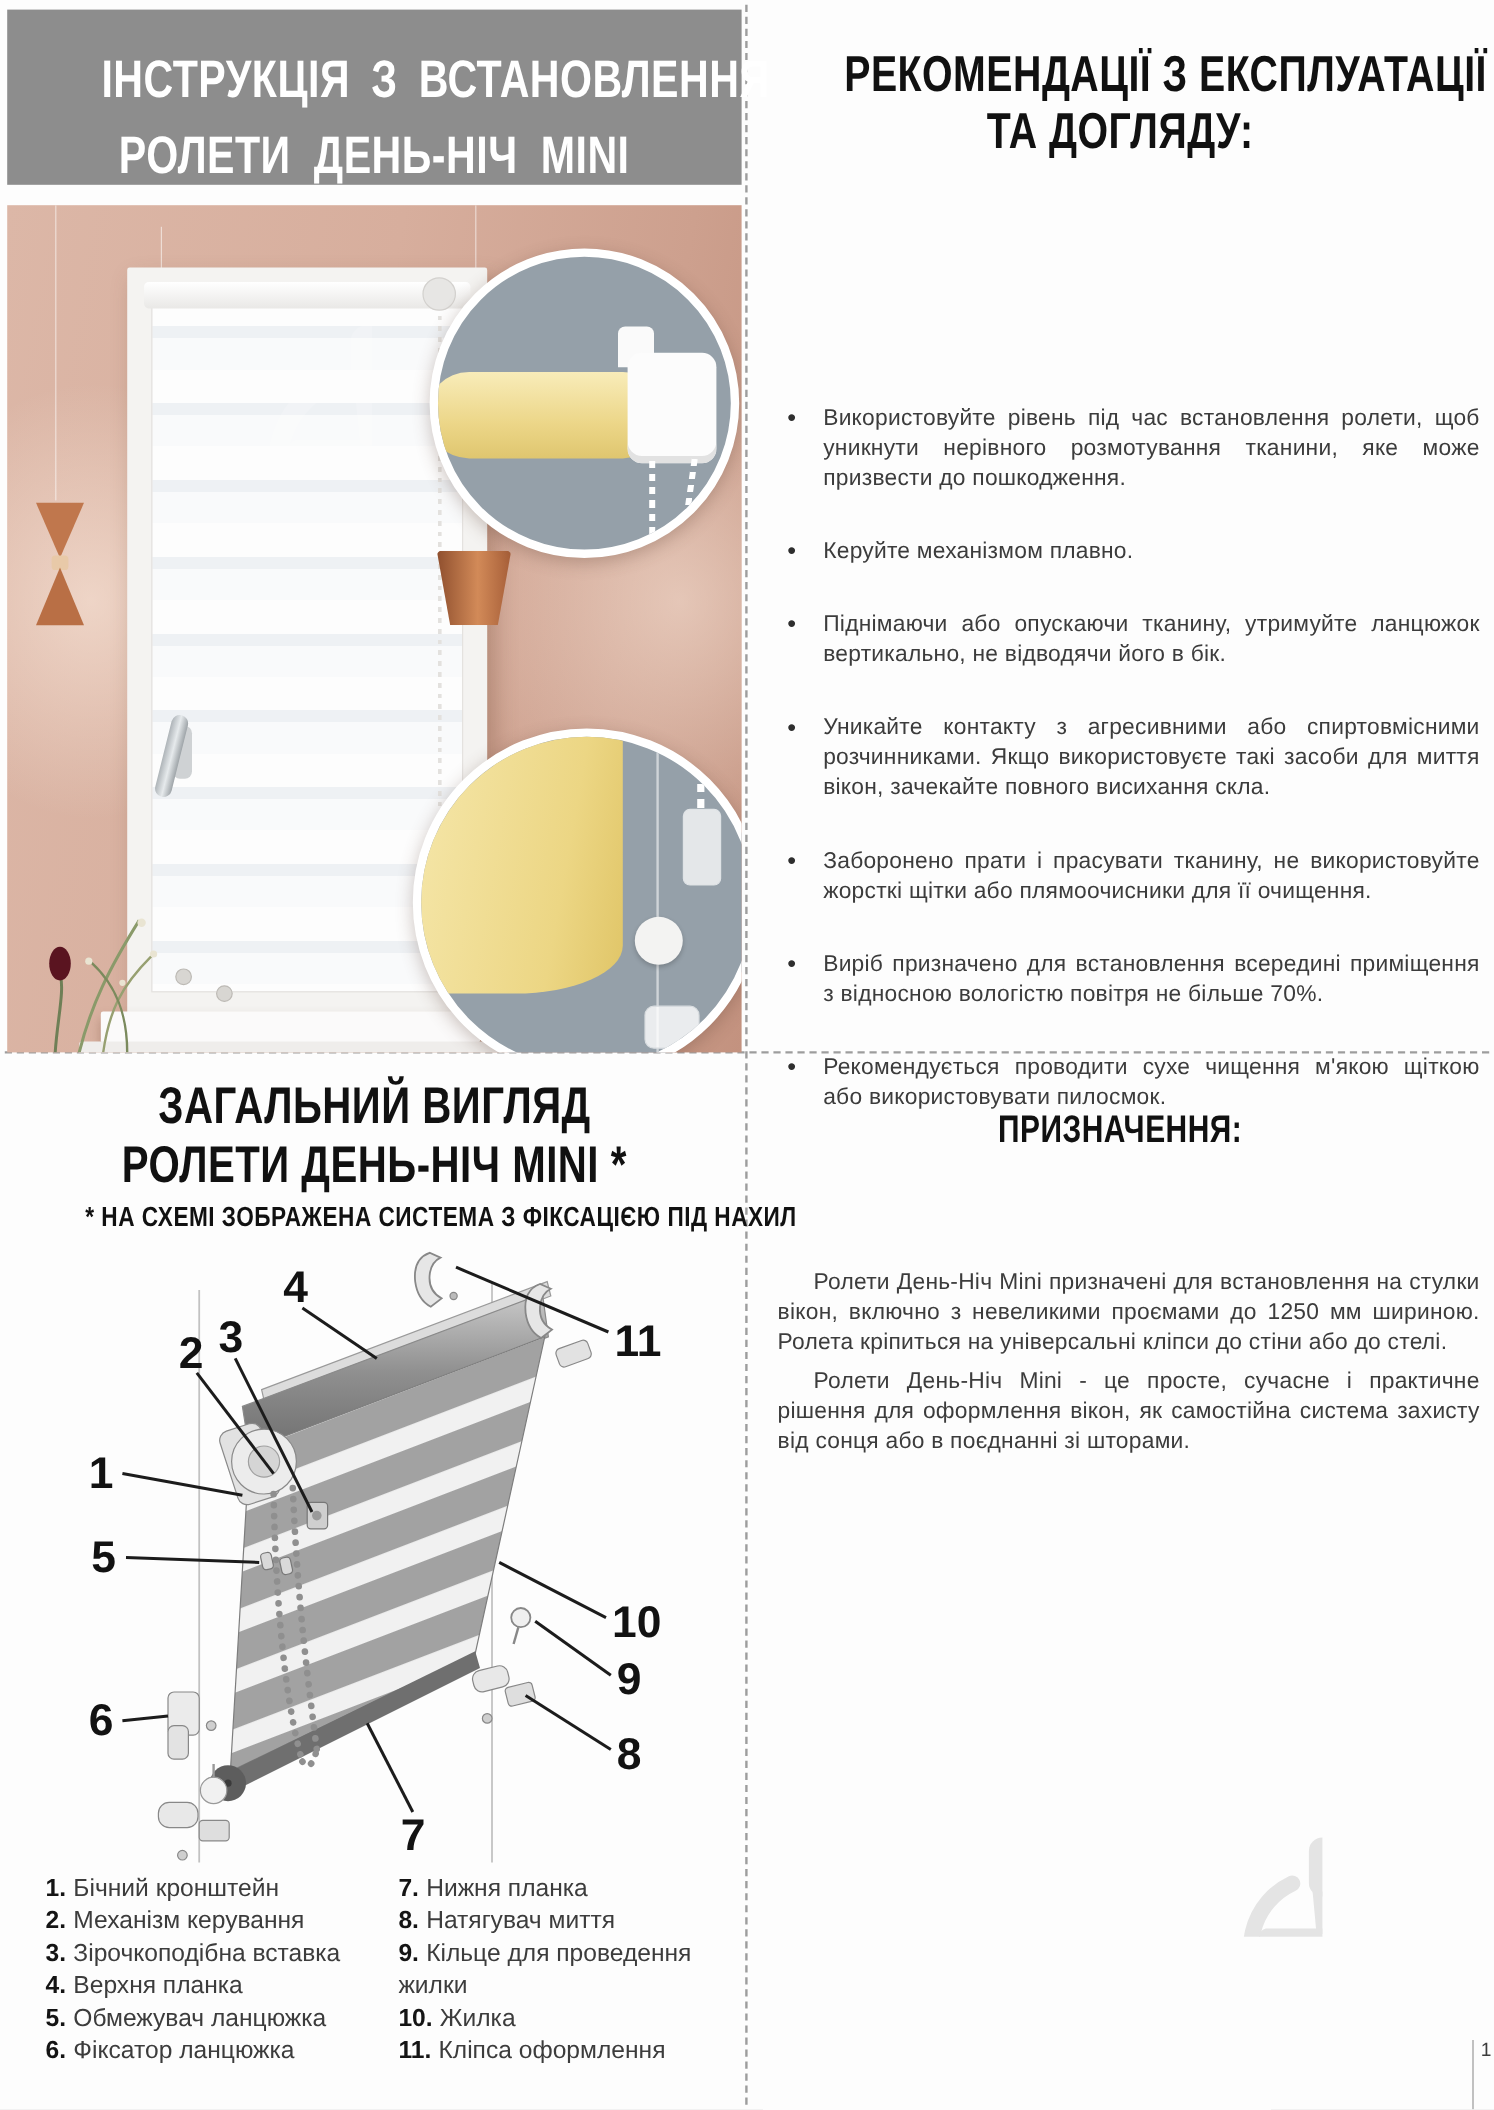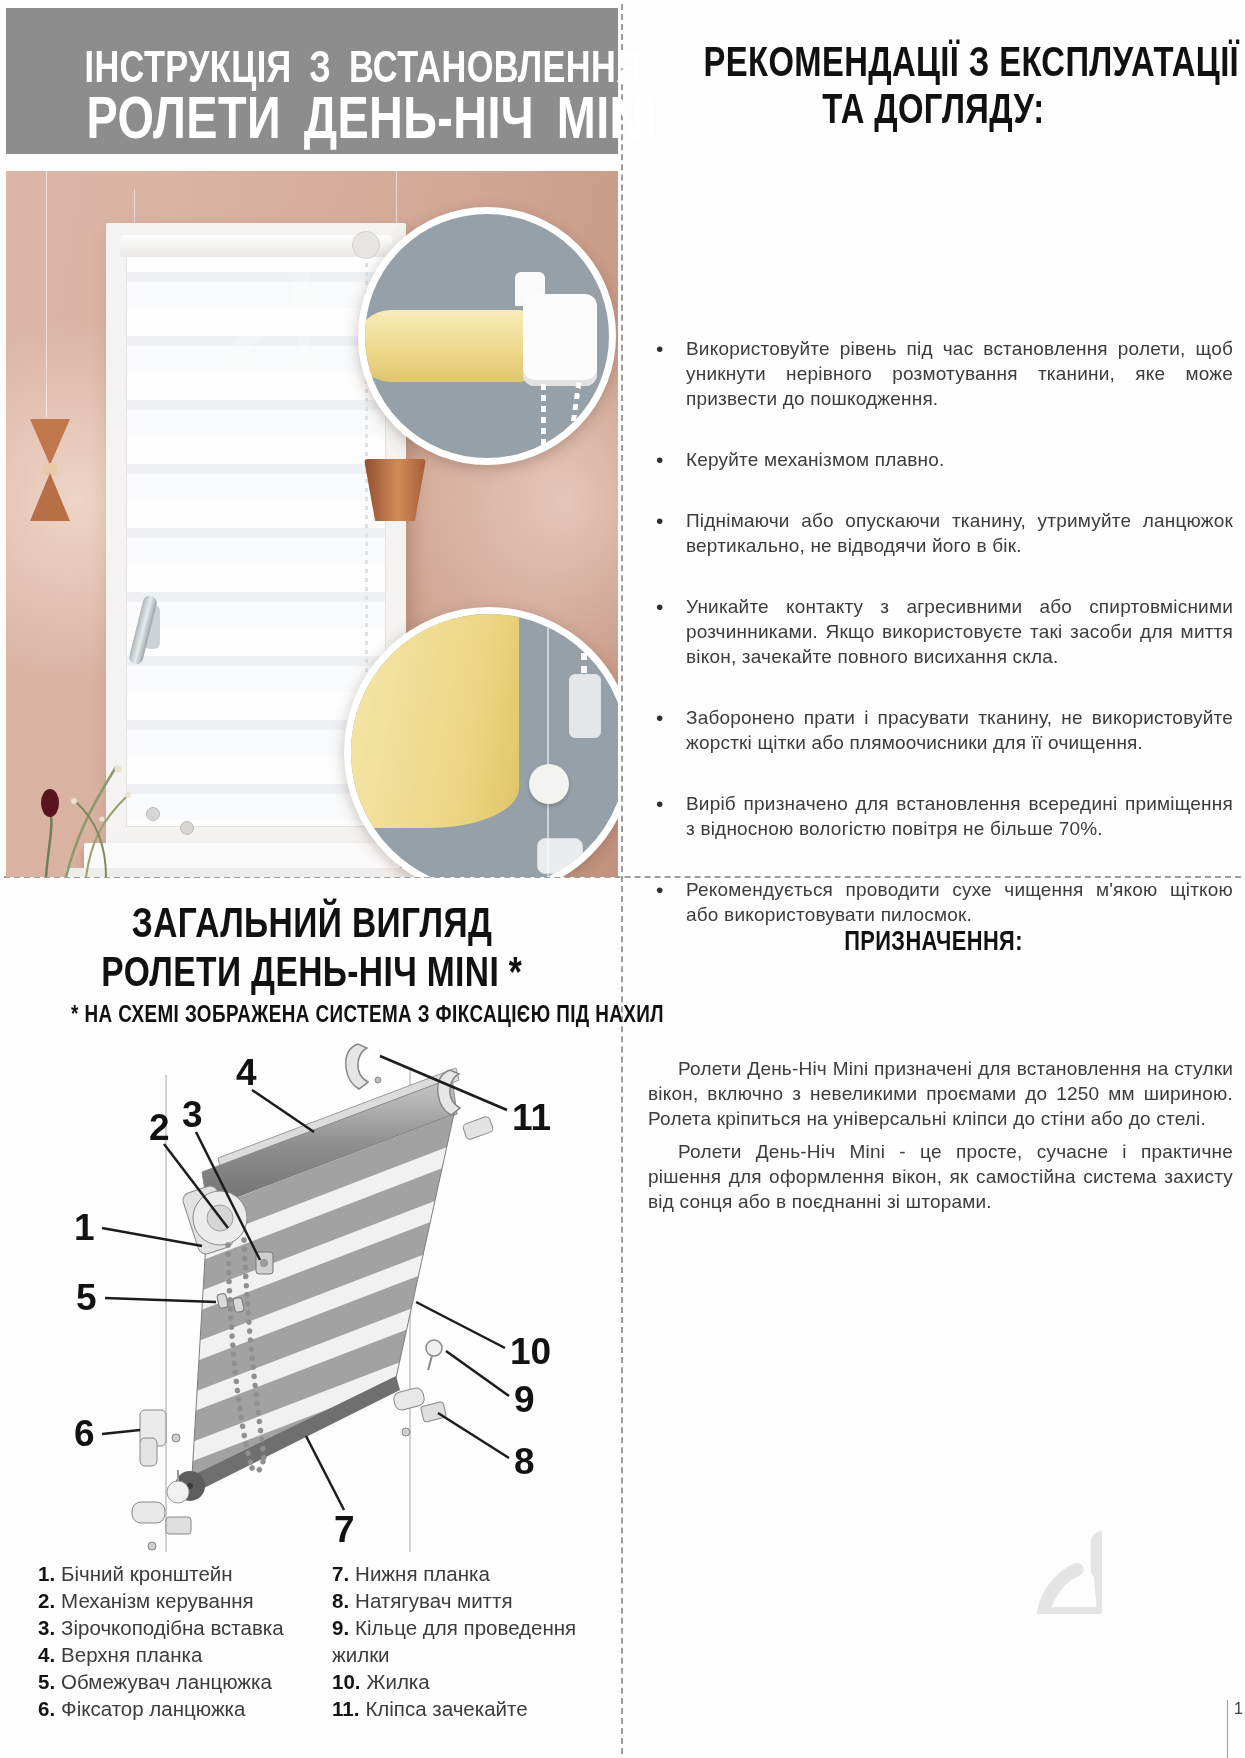--- a/index.html
+++ b/index.html
@@ -10,21 +10,21 @@
     color:#3f3f3f;
   }
   
   .v-divider{position:absolute; left:621px; top:4px; bottom:4px; width:0; border-left:2px dashed #9d9d9d;}
   .h-divider{position:absolute; top:876px; left:4px; right:4px; height:0; border-top:2px dashed #9d9d9d;}
   
   .cond{font-weight:700; transform:scaleX(0.78); transform-origin:50% 50%; white-space:nowrap; letter-spacing:.5px;}
   
   .install-header{position:absolute; left:6px; top:8px; width:612px; height:146px; background:#8d8d8d; text-align:center; color:#fff;}
   .install-header .line1{margin-top:34px; font-size:44px; line-height:50px; word-spacing:10px;}
-  .install-header .line2{font-size:60px; line-height:52px; word-spacing:12px;}
+  .install-header .line2{font-size:44px; line-height:52px; word-spacing:12px;margin-top:12px;}
   
   .photo{position:absolute; left:6px; top:171px; width:612px; height:706px; overflow:hidden;
     background:
       radial-gradient(220px 260px at 70px 330px, rgba(255,240,228,.55), rgba(255,240,228,0) 70%),
       radial-gradient(260px 300px at 560px 330px, rgba(255,240,228,.5), rgba(255,240,228,0) 70%),
       linear-gradient(100deg,#dcb7a7 0%, #d7ae9d 45%, #cda08e 78%, #c3927f 100%);
   }
   .wire{position:absolute; width:1px; background:rgba(255,255,255,.55);}
   .lamp-diabolo{position:absolute; left:24px; top:248px; width:40px; height:104px;}
   .lamp-diabolo .top{width:0;height:0;border-left:20px solid transparent;border-right:20px solid transparent;border-top:46px solid #c0774d;}
@@ -79,21 +79,21 @@
   .overview-title .line{font-size:43px; line-height:49px;}
   .overview-title .note{font-size:23px; line-height:26px; margin-top:5px; font-weight:700;}
   .diagram{position:absolute; left:6px; top:1040px; width:611px; height:515px;}
   .diagram text{font-family:"Liberation Sans","DejaVu Sans",sans-serif; font-weight:700; font-size:37px; fill:#121212;}
   .legend{position:absolute; top:1560px; font-size:20.5px; line-height:27px; color:#3c3c3c;}
   .legend-left{left:38px; width:292px;}
   .legend-right{left:332px; width:282px;}
   .lg-num{font-weight:700; color:#141414; margin-right:6px;}
   
   .purpose-title{position:absolute; left:628px; top:916px; width:611px; text-align:center; color:#111;}
-  .purpose-title .line{font-size:28px; line-height:50px;}
+  .purpose-title .line{font-size:32px; line-height:50px;}
   .purpose-body{position:absolute; left:648px; top:1056px; width:585px;}
   .purpose-body p{margin:0 0 8px 0; text-indent:30px;}
   
   .pageno-line{position:absolute; left:1227px; top:1700px; width:0; height:58px; border-left:1px solid #9a9a9a;}
   .pageno{position:absolute; left:1234px; top:1700px; font-size:16px; color:#3c3c3c;}
 </style>
 </head>
 <body>
 
 <div class="page">
@@ -297,21 +297,21 @@
     <div class="lg-item"><span class="lg-num">4.</span><span>Верхня планка</span></div>
     <div class="lg-item"><span class="lg-num">5.</span><span>Обмежувач ланцюжка</span></div>
     <div class="lg-item"><span class="lg-num">6.</span><span>Фіксатор ланцюжка</span></div>
   </div>
 
   <div class="legend legend-right">
     <div class="lg-item"><span class="lg-num">7.</span><span>Нижня планка</span></div>
     <div class="lg-item"><span class="lg-num">8.</span><span>Натягувач миття</span></div>
     <div class="lg-item"><span class="lg-num">9.</span><span>Кільце для проведення жилки</span></div>
     <div class="lg-item"><span class="lg-num">10.</span><span>Жилка</span></div>
-    <div class="lg-item"><span class="lg-num">11.</span><span>Кліпса зачекайте</span></div>
+    <div class="lg-item"><span class="lg-num">11.</span><span>Кліпса оформлення</span></div>
   </div>
 
   <div class="purpose-title">
     <div class="line"><span class="cond" style="display:inline-block">ПРИЗНАЧЕННЯ:</span></div>
   </div>
 
   <div class="body-text purpose-body">
     <p>Ролети День-Ніч Mini призначені для встановлення на стулки вікон, включно з невеликими проємами до 1250 мм шириною. Ролета кріпиться на універсальні кліпси до стіни або до стелі.</p>
     <p>Ролети День-Ніч Mini - це просте, сучасне і практичне рішення для оформлення вікон, як самостійна система захисту від сонця або в поєднанні зі шторами.</p>
   </div>

